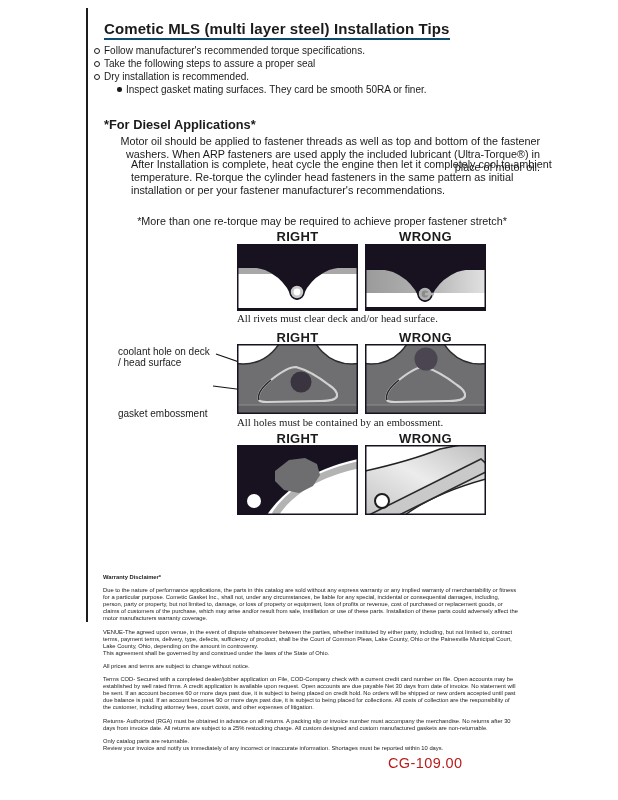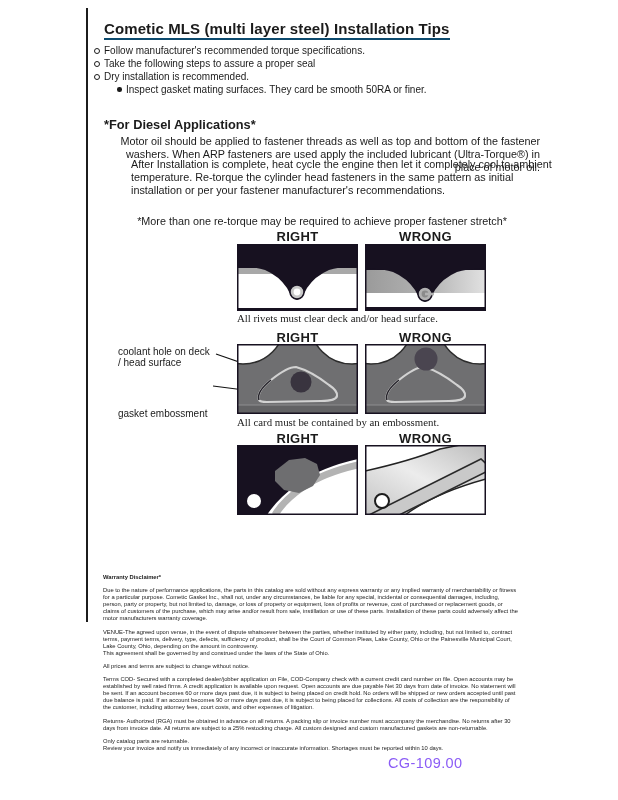--- a/index.html
+++ b/index.html
@@ -26,21 +26,21 @@
   .p1{top:135px;text-align:right;}
   .p2{top:158px;margin-left:27px;}
   .p3{top:215px;text-align:center;}
   .dlabel{position:absolute;width:121px;text-align:center;font-size:13px;font-weight:bold;letter-spacing:0.3px;}
   .panel{position:absolute;width:121px;}
   .caption{position:absolute;left:237px;font-size:10.8px;line-height:12.5px;white-space:pre-line;font-family:Liberation Serif, serif;}
   .callout{position:absolute;font-size:10px;line-height:11px;text-align:left;}
   .fineprint{position:absolute;left:103px;top:574px;width:416px;font-size:5.8px;line-height:7.1px;color:#222;}
   .fineprint .fp-head{font-weight:bold;margin:0 0 6px 0;}
   .fineprint p{margin:0 0 6px 0;white-space:pre-line;}
-  .doc-code{position:absolute;left:388px;top:755px;font-size:14.5px;letter-spacing:0.4px;color:#8b5cf6;}
+  .doc-code{position:absolute;left:388px;top:755px;font-size:14.5px;letter-spacing:0.4px;color:#b91c1c;}
   svg{display:block;}
 </style>
 </head>
 <body>
 
 <div class="page">
 
   <div class="vrule"></div>
 
   <div class="title">Cometic MLS (multi layer steel) Installation Tips</div>
@@ -141,21 +141,21 @@
         <rect x="0" y="61" width="121" height="9" fill="#626264"></rect>
         <line x1="0" y1="61" x2="121" y2="61" stroke="#8d8d8f" stroke-width="1.2"></line>
         <path d="M22,56 Q19,48 34,36 Q50,23 59,23 Q74,27 92,41 Q101,47 100,52 Q99,57 84,57 L30,58 Q23,58 22,56 Z" fill="none" stroke="#d2d2d2" stroke-width="2.2"></path>
         <path d="M22,56 Q19,48 34,36" fill="none" stroke="#26242b" stroke-width="1.6"></path>
         <circle cx="61" cy="15" r="11.5" fill="#4a4550"></circle>
       </g>
       <rect x="0.75" y="0.75" width="119.5" height="68.5" fill="none" stroke="#171120" stroke-width="1.5"></rect>
     </svg>
   </div>
 
-  <div class="caption" style="top:416px;">All card must be contained by an embossment.</div>
+  <div class="caption" style="top:416px;">All holes must be contained by an embossment.</div>
 
   <div class="dlabel" style="left:237px;top:431px;">RIGHT</div>
   <div class="dlabel" style="left:365px;top:431px;">WRONG</div>
 
   <div class="panel" style="left:237px;top:445px;">
     <svg width="121" height="70" viewBox="0 0 121 70">
       <defs>
           <clipPath id="c3a">
             <rect x="0" y="0" width="121" height="70"></rect>
           </clipPath>

